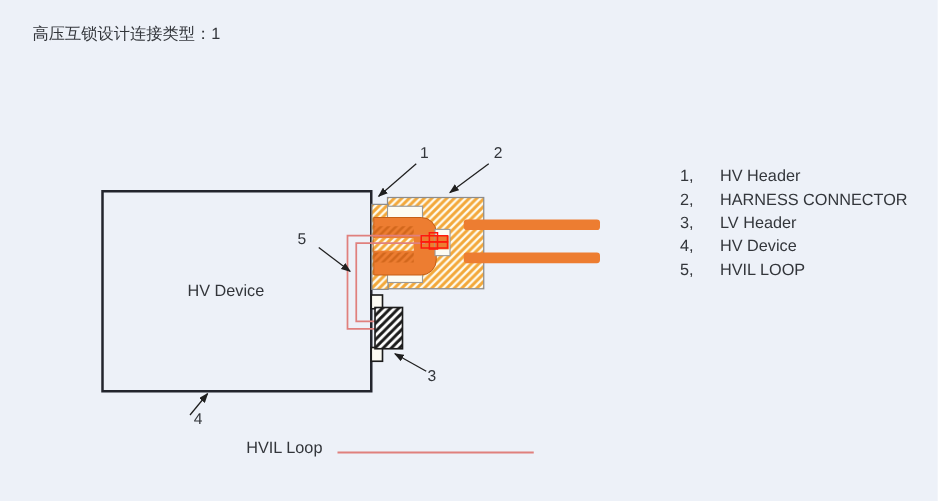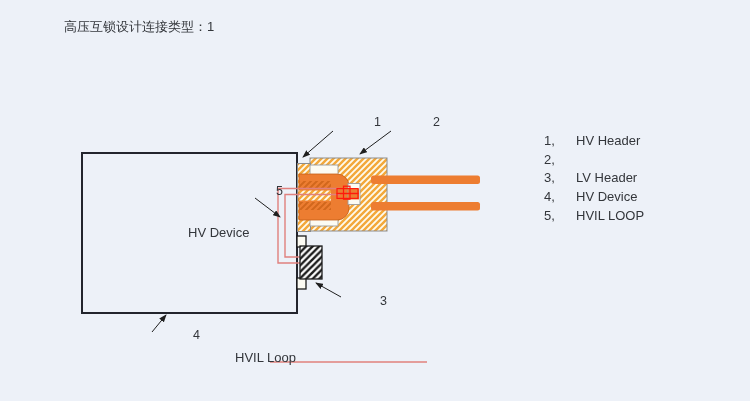--- a/index.html
+++ b/index.html
@@ -1,18 +1,18 @@
 <!DOCTYPE html>
 <html style="--background: #edf1f8; --device_outline: #23252d; --connector_hatch_stripe: #f3a83a; --connector_hatch_bg: #fefbee; --terminal_orange: #ed7d31; --hvil_loop_red: #e0807d; --pin_red: #fe1a0d; --lv_header_hatch: #1b1b1b; --text: #33363b;"><head>
 <meta charset="utf-8">
 <style>
   html,body{margin:0;padding:0;}
   body{font-family:"Liberation Sans","DejaVu Sans",sans-serif;}
   .screen{position:relative;width:750px;height:401px;background:var(--background,#edf1f8);overflow:hidden;}
-  .txt{position:absolute;color:var(--text,#33363b);font-size:13px;line-height:14px;white-space:nowrap;margin-left:38px;}
+  .txt{position:absolute;color:var(--text,#33363b);font-size:13px;line-height:14px;white-space:nowrap;}
   .title{left:26px;top:20px;}
   .device-label{left:150px;top:226px;}
   .hvil-label{left:197px;top:351px;}
   .callout{font-size:12.5px;}
   .c1{left:336px;top:115px;}
   .c2{left:395px;top:115px;}
   .c3{left:342px;top:294px;}
   .c4{left:155px;top:328px;}
   .c5{left:238px;top:184px;}
   .legend{position:absolute;left:544px;top:131px;color:var(--text,#33363b);font-size:13px;}
@@ -105,20 +105,21 @@
 
   <div class="txt hvil-label">HVIL Loop</div>
 
   <div class="legend">
     <div class="legend-row">
       <span class="legend-num">1,</span>
       <span class="legend-label">HV Header</span>
     </div>
     <div class="legend-row">
       <span class="legend-num">2,</span>
+      <span class="legend-label">HARNESS CONNECTOR</span>
     </div>
     <div class="legend-row">
       <span class="legend-num">3,</span>
       <span class="legend-label">LV Header</span>
     </div>
     <div class="legend-row">
       <span class="legend-num">4,</span>
       <span class="legend-label">HV Device</span>
     </div>
     <div class="legend-row">

